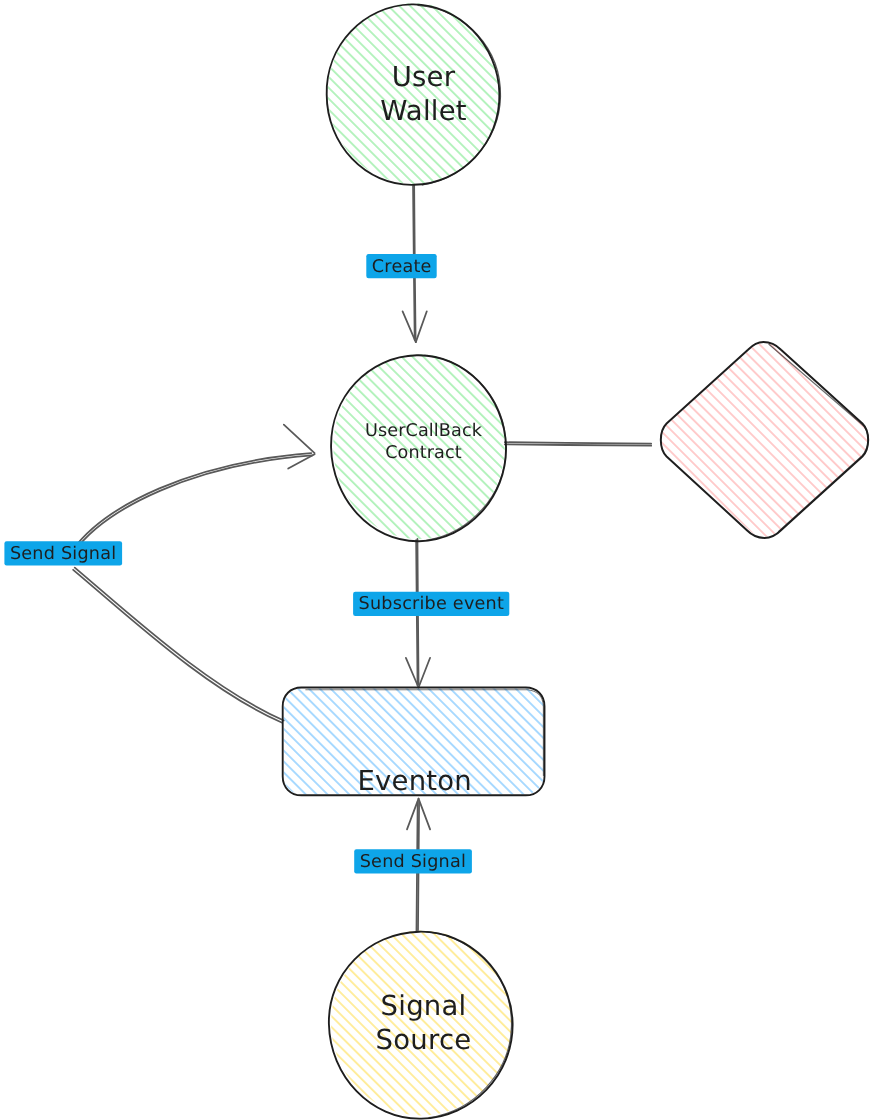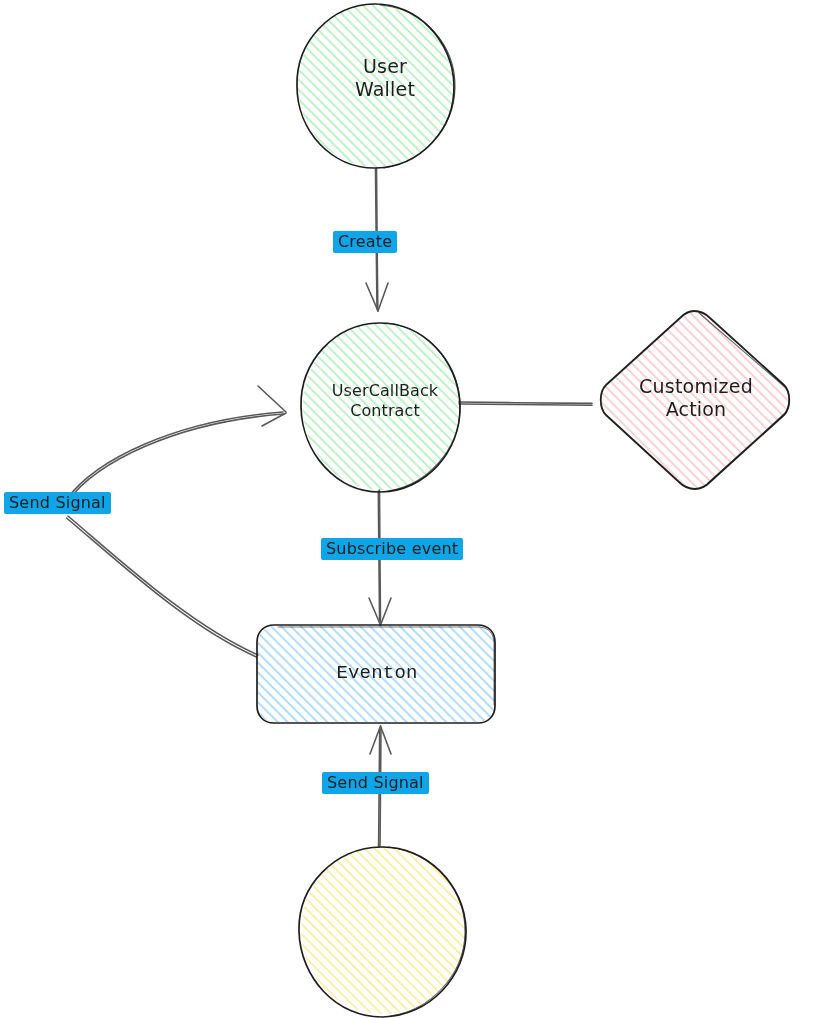--- a/index.html
+++ b/index.html
@@ -32,38 +32,38 @@
     position: absolute;
     text-align: center;
     color: #1e1e1e;
     font-family: "DejaVu Sans", sans-serif;
     line-height: 1.22;
     white-space: pre;
     pointer-events: none;
     -webkit-font-smoothing: antialiased;
   }
   .node-label {
-    font-size: 19px;
+    font-size: 25px;
     letter-spacing: 0.2px;
   }
   .node-label.small {
     font-size: 16px;
     letter-spacing: 0.1px;
   }
   .edge-label {
     font-size: 16px;
     letter-spacing: 0.2px;
     background: #0ea5e9;
     padding: 1px 5px;
     border-radius: 2px;
   }
   .lbl-user-wallet   { left: 312px; top: 55px;  width: 146px; }
   .lbl-ucb-contract  { left: 312px; top: 381px; width: 146px; }
   .lbl-cust-action   { left: 604px; top: 375px; width: 184px; }
-  .lbl-eventon       { left: 262px; top: 662px; width: 230px; font-family: Liberation Mono, monospace; }
+  .lbl-eventon       { left: 262px; top: 695px; width: 230px; }
   .lbl-signal-source { left: 312px; top: 900px; width: 146px; }
 
   .lbl-create        { left: 333px; top: 231px; }
   .lbl-subscribe     { left: 300px; top: 538px; margin-left: 21px; }
   .lbl-send-signal-a { left: 4px;   top: 492px; }
   .lbl-send-signal-b { left: 322px; top: 772px; }
 </style>
 </head>
 <body>
 
@@ -162,25 +162,25 @@
       </g>
     </g>
   </svg>
 
   <div class="node-label lbl-user-wallet">User
 Wallet</div>
 
   <div class="node-label small lbl-ucb-contract">UserCallBack
 Contract</div>
 
-  <div class="node-label lbl-cust-action">Customized
-Action</div>
 
   <div class="node-label lbl-eventon">Eventon</div>
 
+  <div class="node-label lbl-signal-source">Signal
+Source</div>
 
   <div class="edge-label lbl-create">Create</div>
 
   <div class="edge-label lbl-subscribe">Subscribe event</div>
 
   <div class="edge-label lbl-send-signal-a">Send Signal</div>
 
   <div class="edge-label lbl-send-signal-b">Send Signal</div>
 
 </div>

